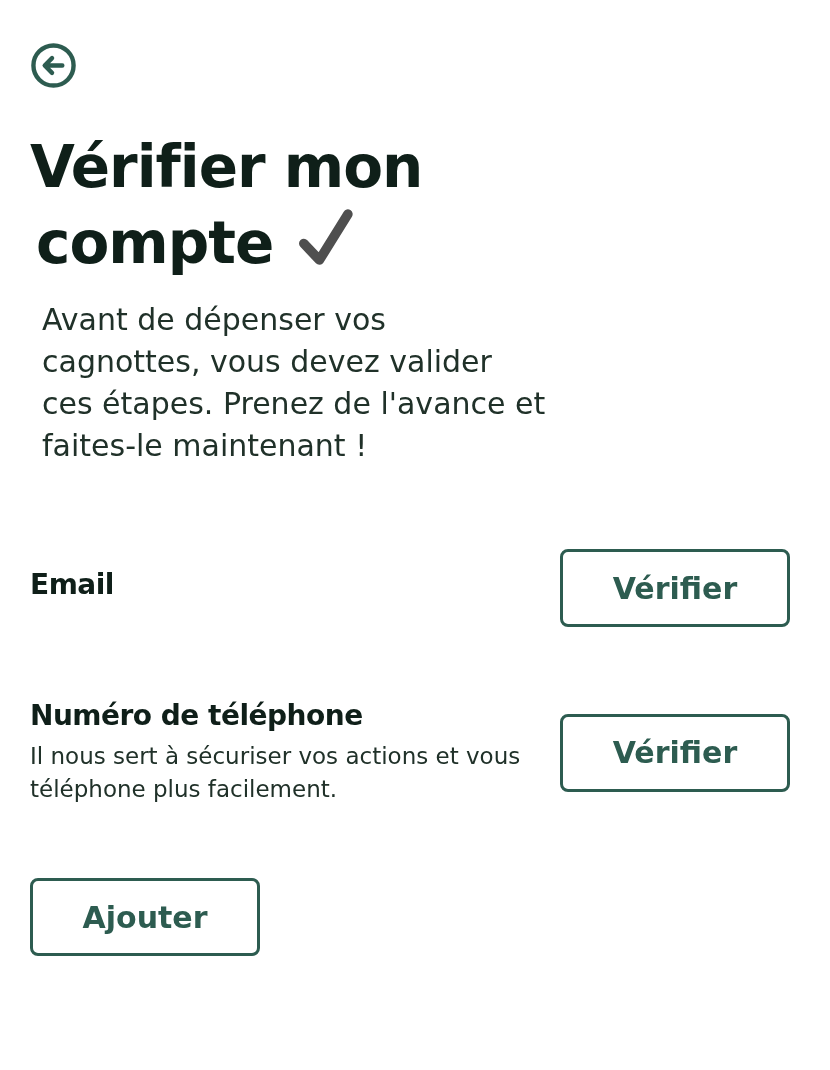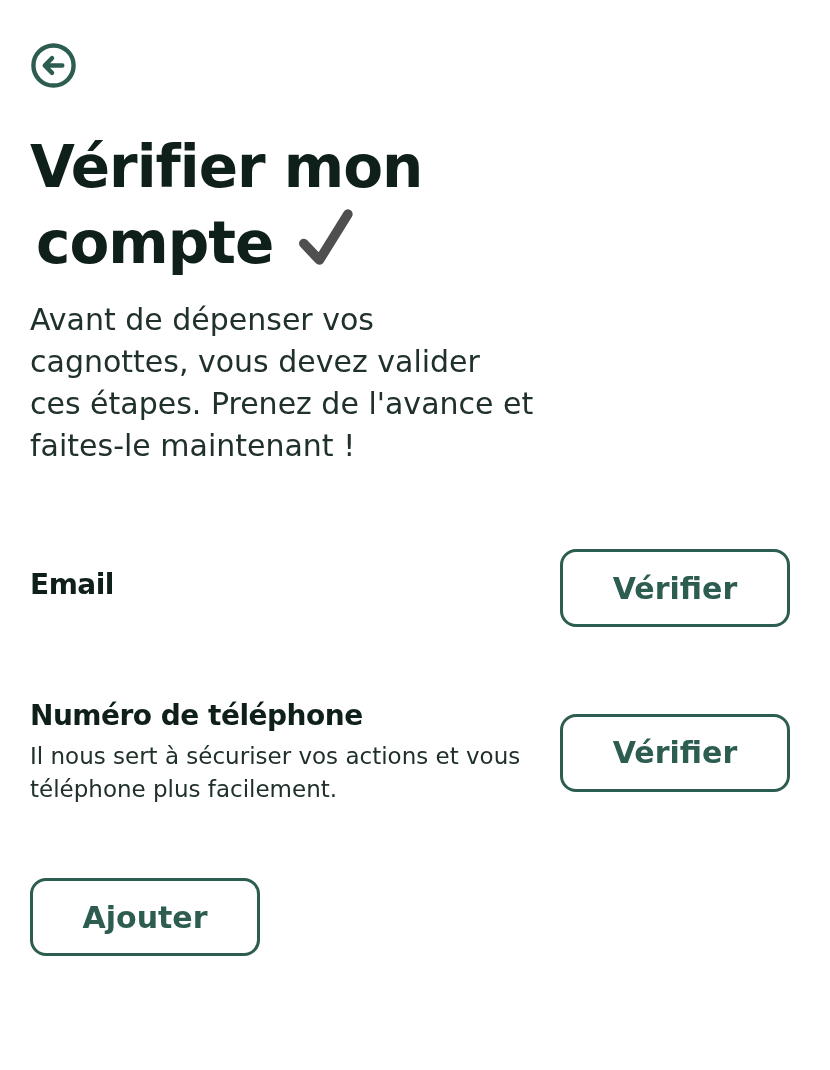--- a/index.html
+++ b/index.html
@@ -37,21 +37,21 @@
     margin: 36px 0 10px 0;
     font-size: 58px;
     line-height: 76px;
     font-weight: 800;
     letter-spacing: -1px;
     color: var(--heading);
   }
   .title-line2 { padding-left: 6px; white-space: nowrap; margin-top: 35px; }
   .check-icon { margin-left: 18px; vertical-align: -8px; }
   .subtitle {
-    margin: 0 0 82px 0;
+    margin: 0 0 82px 12px;
     max-width: 505px;
     font-size: 30px;
     line-height: 42px;
     color: var(--body);
   }
   .verify-row {
     display: flex;
     justify-content: space-between;
     align-items: center;
     margin-bottom: 72px;
@@ -68,21 +68,21 @@
     margin: 0;
     font-size: 23px;
     line-height: 33px;
     color: var(--body);
   }
   .action-btn {
     flex: 0 0 auto;
     width: 230px;
     height: 78px;
     border: 3px solid var(--accent);
-    border-radius: 16px;
+    border-radius: 8px;
     background: var(--bg);
     color: var(--accent);
     font-family: inherit;
     font-size: 30px;
     font-weight: 800;
     cursor: pointer;
   }
 </style>
 </head>
 <body>

